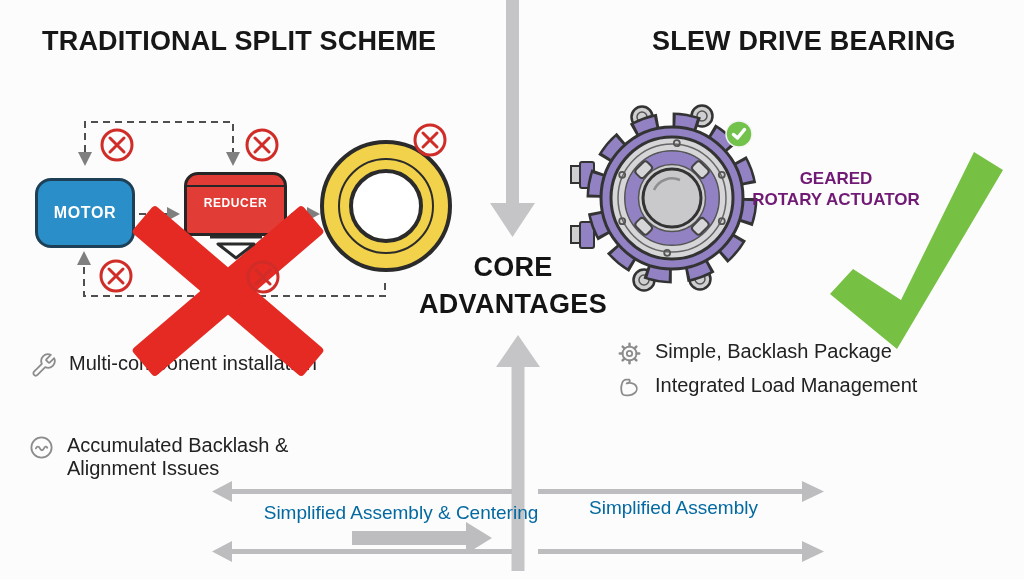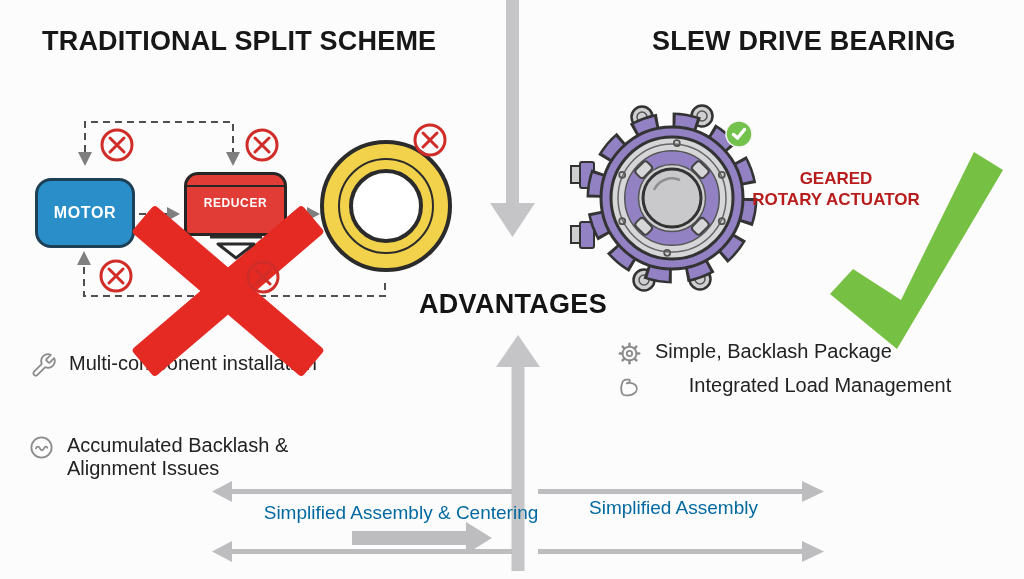--- a/index.html
+++ b/index.html
@@ -20,21 +20,21 @@
     box-sizing:border-box;
   }
   .reducer-box{
     left:184px;top:172px;width:103px;height:64px;
     background:#e23c36;border:3px solid #262626;border-radius:14px 14px 6px 6px;
     box-sizing:border-box;
   }
   .reducer-topline{position:absolute;left:0;right:0;top:10px;border-top:2.5px solid #262626;}
   .reducer-box .box-label{position:absolute;left:0;right:0;top:21px;text-align:center;font-size:12px;}
   .core-line{font-weight:bold;font-size:27px;color:#141414;text-align:center;width:200px;left:413px;letter-spacing:0.3px;}
-  .actuator-label{left:746px;top:168px;width:180px;text-align:center;font-weight:bold;font-size:17px;line-height:21px;color:#b91c1c;}
+  .actuator-label{left:746px;top:168px;width:180px;text-align:center;font-weight:bold;font-size:17px;line-height:21px;color:#701a75;}
   .bullet{display:flex;gap:12px;align-items:flex-start;}
   .bullet .bicon{flex:0 0 auto;width:27px;height:27px;}
   .bullet .btext{font-size:20px;line-height:23px;color:#222;}
   .caption{font-size:19px;color:#0369a1;margin-left:44px;}
 </style>
 </head>
 <body>
 
 <div id="stage">
 
@@ -137,20 +137,21 @@
 
   <div class="abs motor-box">
     <span class="box-label">MOTOR</span>
   </div>
 
   <div class="abs reducer-box">
     <div class="reducer-topline"></div>
     <span class="box-label">REDUCER</span>
   </div>
 
+  <div class="abs core-line" style="top:252px;">CORE</div>
   <div class="abs core-line" style="top:289px;">ADVANTAGES</div>
 
   <div class="abs actuator-label">
     <div>GEARED</div>
     <div>ROTARY ACTUATOR</div>
   </div>
 
   <div class="abs bullet" style="left:30px;top:352px;">
     <span class="bicon">
       <svg width="27" height="27" viewBox="0 0 24 24" fill="none" stroke="#8c8c8c" stroke-width="1.6" stroke-linecap="round" stroke-linejoin="round">
@@ -187,21 +188,21 @@
       </svg>
     </span>
     <span class="btext" style="width:330px;">Simple, Backlash Package</span>
   </div>
   <div class="abs bullet" style="left:616px;top:374px;">
     <span class="bicon">
       <svg width="27" height="27" viewBox="0 0 24 24" fill="none" stroke="#8c8c8c" stroke-width="1.6" stroke-linecap="round" stroke-linejoin="round">
         <path d="M6.5 18.5c-1.8-1-2.5-6.5-1.2-10C6.2 5.8 7.5 5 9 5h2.8c.9.9.5 2.3-.6 2.7l-1.7.6c2.6-.9 6.3-.4 8 1.8 1.6 2.1 1.2 5-.9 6.8-2.9 2.4-8.1 2.6-10.1 1.6z"></path>
       </svg>
     </span>
-    <span class="btext" style="width:330px;text-align:center;">Integrated Load Management</span>
+    <span class="btext" style="width:330px;">Integrated Load Management</span>
   </div>
 
   <div class="abs caption" style="left:212px;top:502px;width:290px;text-align:center;">Simplified Assembly &amp; Centering</div>
   <div class="abs caption" style="left:545px;top:497px;white-space:nowrap;">Simplified Assembly</div>
 
   <svg class="layer" width="1024" height="579" viewBox="0 0 1024 579">
     <g transform="translate(228,291)">
       <rect x="-112" y="-18" width="224" height="36" rx="4" fill="#e42a22" transform="rotate(40.5)"></rect>
       <rect x="-112" y="-18" width="224" height="36" rx="4" fill="#e42a22" transform="rotate(-40.5)"></rect>
     </g>

